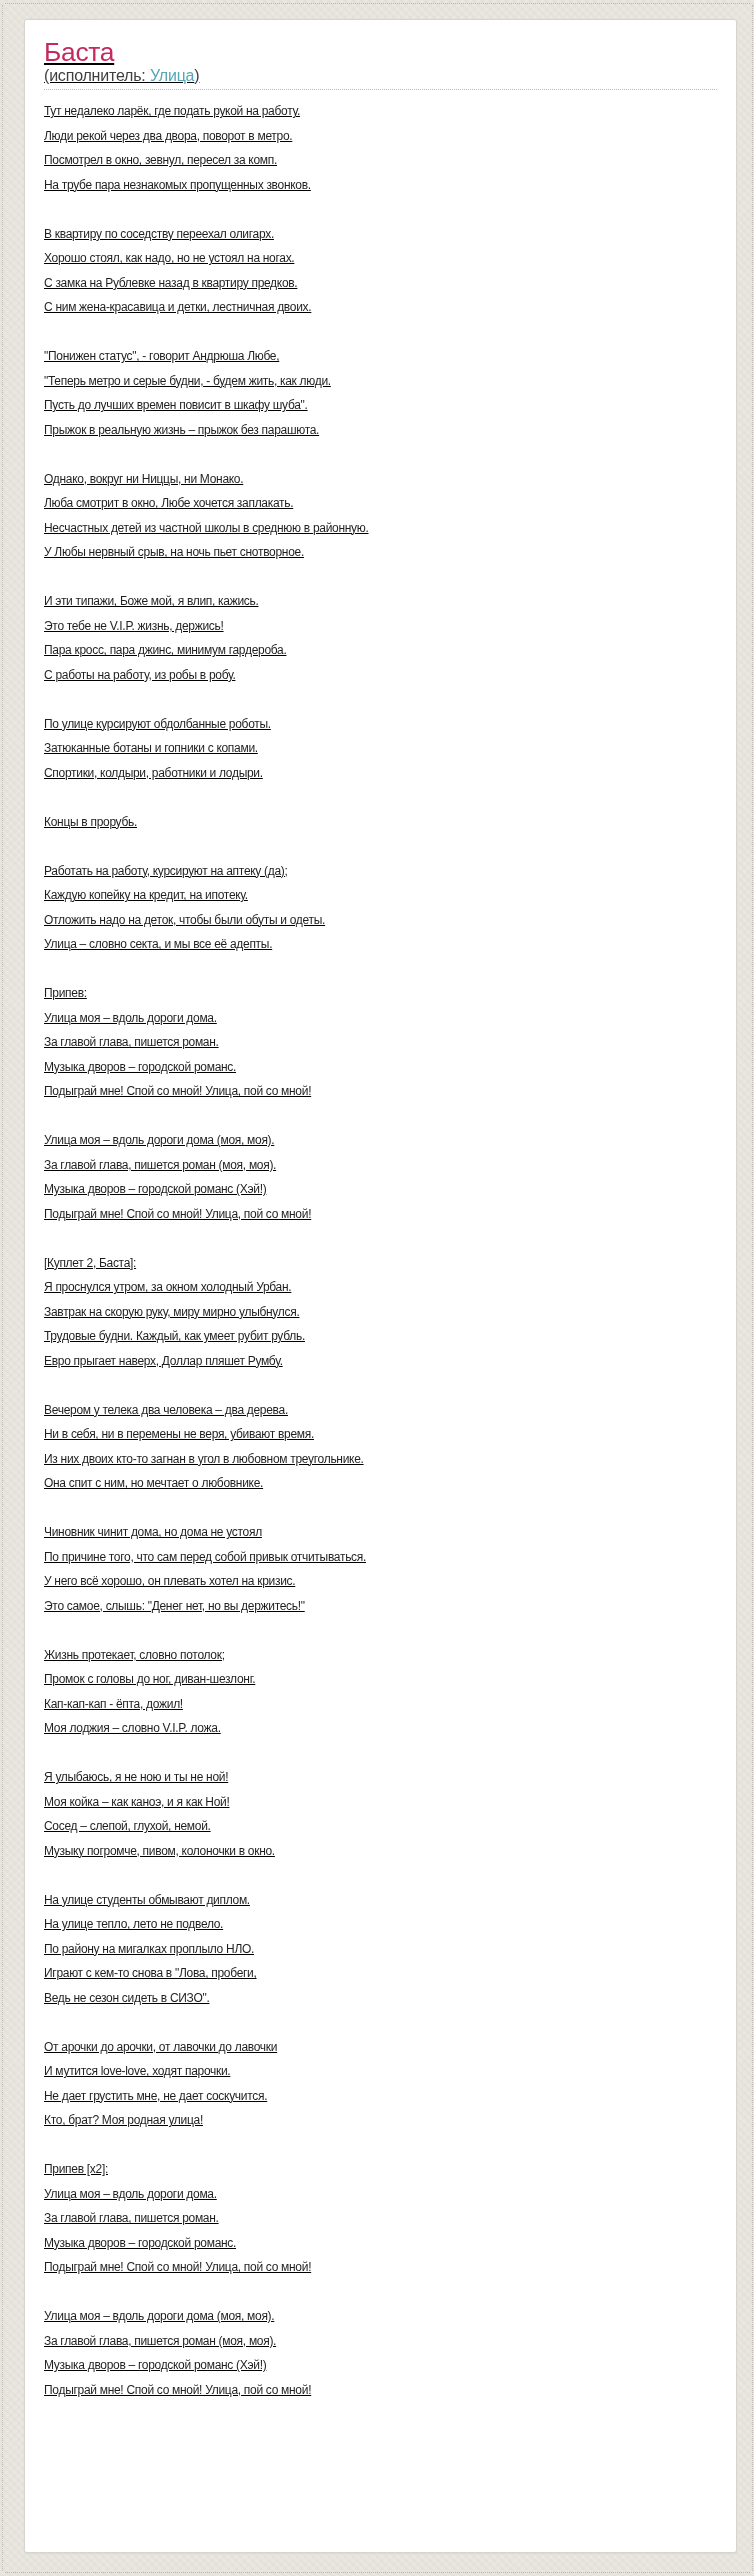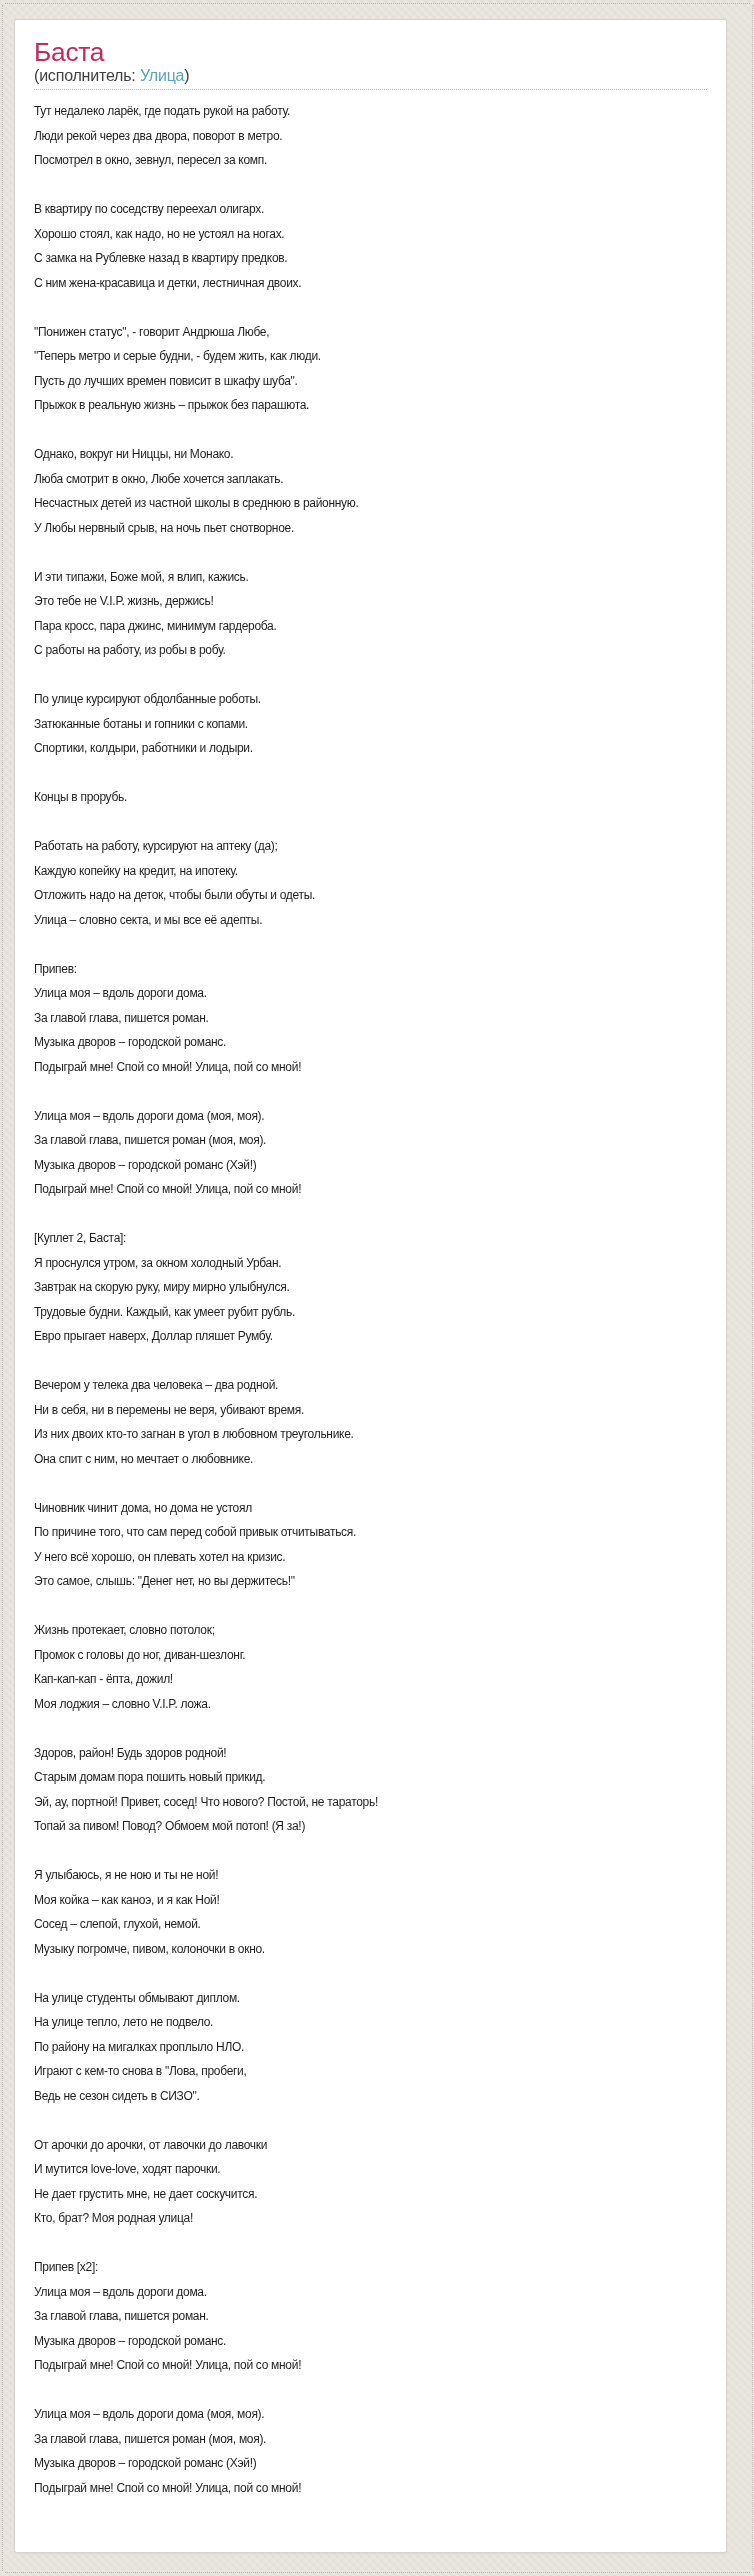--- a/index.html
+++ b/index.html
@@ -35,29 +35,30 @@
   .page::after{
     content:"";position:absolute;left:4.7px;right:4.7px;bottom:2.8px;height:0;
     border-top:0.9px dotted rgba(150,142,130,0.55);
   }
   .stitch-v{position:absolute;top:4.7px;bottom:4.7px;width:0;border-left:0.9px dotted rgba(150,142,130,0.45);}
   .stitch-v.left{left:1.9px;}
   .stitch-v.right{right:1.9px;}
 
   .card{
     position:absolute;
-    left:14px;
+    left:24px;
     top:19px;
     width:713px;
     height:2534px;
     background:#ffffff;
     border:0.9px solid var(--card-border);
     border-radius:2.8px;
     box-shadow:0 0.9px 1.9px rgba(0,0,0,0.05);
     padding:18px 19px 0 19px;
+    text-decoration:underline;
   }
   .song-title{
     font-size:26.4px;
     font-weight:400;
     line-height:28px;
     letter-spacing:-0.3px;
   }
   .song-title a{
     color:var(--accent-title);
     text-decoration:none;
@@ -93,34 +94,33 @@
 
 <div class="page">
   <div class="stitch-v left"></div>
   <div class="stitch-v right"></div>
 
   <div class="card">
     <h1 class="song-title"><a href="#">Баста</a></h1>
     <div class="subtitle"><span>(исполнитель: </span><a href="#">Улица</a><span>)</span></div>
 
     <div class="lyrics" id="lyrics">
-        <p><span>Тут недалеко ларёк, где подать рукой на работу.</span><br><span>Люди рекой через два двора, поворот в метро.</span><br><span>Посмотрел в окно, зевнул, пересел за комп.</span><br></p>
+        <p><span>Тут недалеко ларёк, где подать рукой на работу.</span><br><span>Люди рекой через два двора, поворот в метро.</span><br><span>Посмотрел в окно, зевнул, пересел за комп.</span><br><span>На трубе пара незнакомых пропущенных звонков.</span></p>
         <p><span>В квартиру по соседству переехал олигарх.</span><br><span>Хорошо стоял, как надо, но не устоял на ногах.</span><br><span>С замка на Рублевке назад в квартиру предков.</span><br><span>С ним жена-красавица и детки, лестничная двоих.</span></p>
         <p><span>"Понижен статус", - говорит Андрюша Любе,</span><br><span>"Теперь метро и серые будни, - будем жить, как люди.</span><br><span>Пусть до лучших времен повисит в шкафу шуба".</span><br><span>Прыжок в реальную жизнь – прыжок без парашюта.</span></p>
         <p><span>Однако, вокруг ни Ниццы, ни Монако.</span><br><span>Люба смотрит в окно, Любе хочется заплакать.</span><br><span>Несчастных детей из частной школы в среднюю в районную.</span><br><span>У Любы нервный срыв, на ночь пьет снотворное.</span></p>
         <p><span>И эти типажи, Боже мой, я влип, кажись.</span><br><span>Это тебе не V.I.P. жизнь, держись!</span><br><span>Пара кросс, пара джинс, минимум гардероба.</span><br><span>С работы на работу, из робы в робу.</span></p>
         <p><span>По улице курсируют обдолбанные роботы.</span><br><span>Затюканные ботаны и гопники с копами.</span><br><span>Спортики, колдыри, работники и лодыри.</span><br><br><span>Концы в прорубь.</span></p>
         <p><span>Работать на работу, курсируют на аптеку (да);</span><br><span>Каждую копейку на кредит, на ипотеку.</span><br><span>Отложить надо на деток, чтобы были обуты и одеты.</span><br><span>Улица – словно секта, и мы все её адепты.</span></p>
         <p><span>Припев:</span><br><span>Улица моя – вдоль дороги дома.</span><br><span>За главой глава, пишется роман.</span><br><span>Музыка дворов – городской романс.</span><br><span>Подыграй мне! Спой со мной! Улица, пой со мной!</span></p>
         <p><span>Улица моя – вдоль дороги дома (моя, моя).</span><br><span>За главой глава, пишется роман (моя, моя).</span><br><span>Музыка дворов – городской романс (Хэй!)</span><br><span>Подыграй мне! Спой со мной! Улица, пой со мной!</span></p>
         <p><span>[Куплет 2, Баста]:</span><br><span>Я проснулся утром, за окном холодный Урбан.</span><br><span>Завтрак на скорую руку, миру мирно улыбнулся.</span><br><span>Трудовые будни. Каждый, как умеет рубит рубль.</span><br><span>Евро прыгает наверх, Доллар пляшет Румбу.</span></p>
-        <p><span>Вечером у телека два человека – два родной.</span><br><span>Ни в себя, ни в перемены не веря, убивают время.</span><br><span>Из них двоих кто-то загнан в угол в любовном треугольнике.</span><br><span>Она спит с ним, но мечтает о любовнике.</span></p>
+        <p><span>Вечером у телека два человека – два дерева.</span><br><span>Ни в себя, ни в перемены не веря, убивают время.</span><br><span>Из них двоих кто-то загнан в угол в любовном треугольнике.</span><br><span>Она спит с ним, но мечтает о любовнике.</span></p>
         <p><span>Чиновник чинит дома, но дома не устоял</span><br><span>По причине того, что сам перед собой привык отчитываться.</span><br><span>У него всё хорошо, он плевать хотел на кризис.</span><br><span>Это самое, слышь: "Денег нет, но вы держитесь!"</span></p>
         <p><span>Жизнь протекает, словно потолок;</span><br><span>Промок с головы до ног, диван-шезлонг.</span><br><span>Кап-кап-кап - ёпта, дожил!</span><br><span>Моя лоджия – словно V.I.P. ложа.</span></p>
-        <p><span>Здоров, район! Будь здоров родной!</span><br><span>Старым домам пора пошить новый прикид.</span><br><span>Эй, ау, портной! Привет, сосед! Что нового? Постой, не тараторь!</span><br><span>Топай за пивом! Повод? Обмоем мой потоп! (Я за!)</span></p>
         <p><span>Я улыбаюсь, я не ною и ты не ной!</span><br><span>Моя койка – как каноэ, и я как Ной!</span><br><span>Сосед – слепой, глухой, немой.</span><br><span>Музыку погромче, пивом, колоночки в окно.</span></p>
         <p><span>На улице студенты обмывают диплом.</span><br><span>На улице тепло, лето не подвело.</span><br><span>По району на мигалках проплыло НЛО.</span><br><span>Играют с кем-то снова в "Лова, пробеги,</span><br><span>Ведь не сезон сидеть в СИЗО".</span></p>
         <p><span>От арочки до арочки, от лавочки до лавочки</span><br><span>И мутится love-love, ходят парочки.</span><br><span>Не дает грустить мне, не дает соскучится.</span><br><span>Кто, брат? Моя родная улица!</span></p>
         <p><span>Припев [x2]:</span><br><span>Улица моя – вдоль дороги дома.</span><br><span>За главой глава, пишется роман.</span><br><span>Музыка дворов – городской романс.</span><br><span>Подыграй мне! Спой со мной! Улица, пой со мной!</span></p>
         <p><span>Улица моя – вдоль дороги дома (моя, моя).</span><br><span>За главой глава, пишется роман (моя, моя).</span><br><span>Музыка дворов – городской романс (Хэй!)</span><br><span>Подыграй мне! Спой со мной! Улица, пой со мной!</span></p>
       </div>
   </div>
 </div>
 
 

